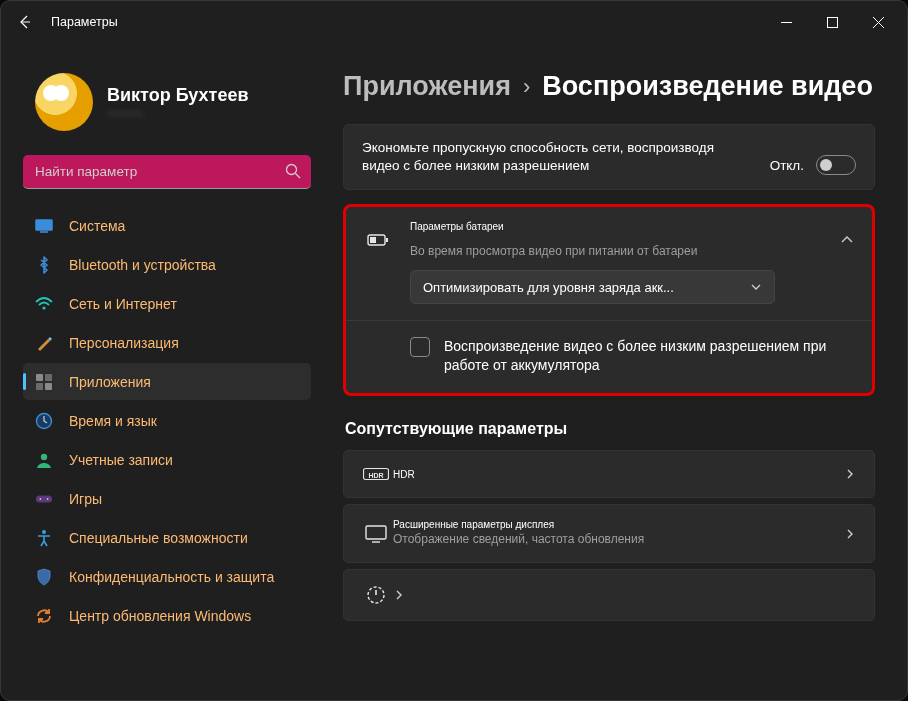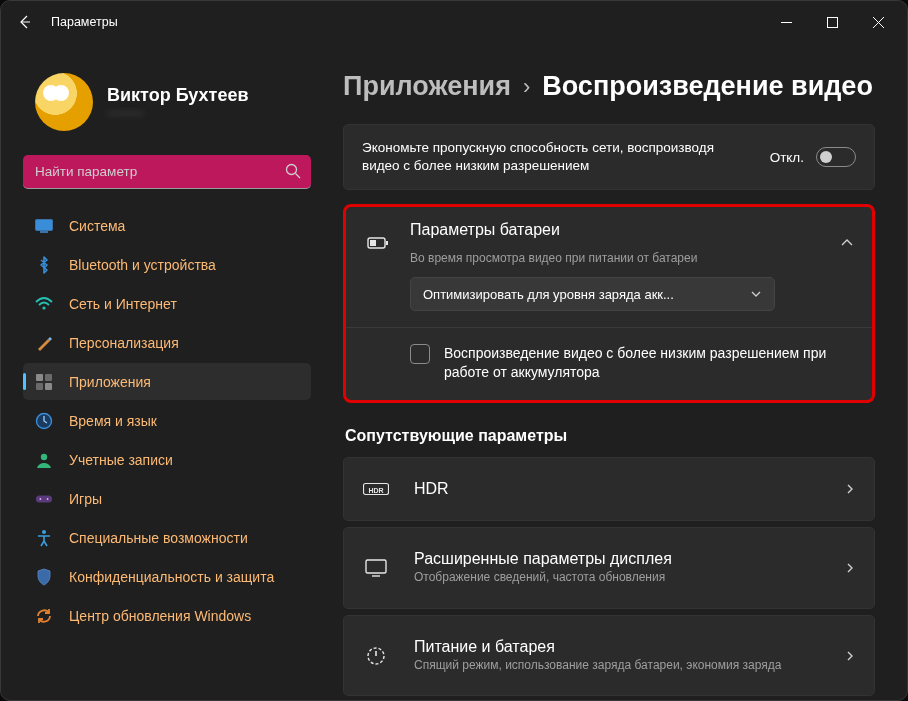--- a/index.html
+++ b/index.html
@@ -32,42 +32,42 @@
   .nav-icon { width: 18px; height: 18px; display: flex; align-items: center; justify-content: center; flex-shrink: 0; }
 
   
   .main { flex: 1; padding: 28px 28px 0 20px; overflow-y: auto; color: #fff; }
   .breadcrumb { display: flex; align-items: center; gap: 12px; margin-bottom: 22px; }
   .bc-parent { font-size: 27px; font-weight: 600; color: #bdbdbd; cursor: pointer; }
   .bc-sep { font-size: 22px; color: #bdbdbd; }
   .bc-current { font-size: 27px; font-weight: 600; color: #fff; }
 
   .card { background: #2b2b2b; border: 1px solid #333; border-radius: 5px; margin-bottom: 6px; }
-  .card-row { display: flex; align-items: center; padding: 14px 18px; gap: 18px; }
+  .card-row { display: flex; align-items: flex-end; padding: 14px 18px; gap: 18px; }
   .card-icon { width: 28px; display:flex; align-items:center; justify-content:center; color:#e6e6e6; flex-shrink:0; }
   .card-text { flex: 1; }
-  .card-title { font-size: 16px; color: #fff; }
+  .card-title { font-size: 10px; color: #fff; }
   .card-sub { font-size: 12px; color: #9e9e9e; margin-top: 2px; line-height:1.3; }
   .card-action { display: flex; align-items: center; gap: 12px; }
   .toggle-label { font-size: 13.5px; color: #fff; }
   .toggle { width: 40px; height: 20px; border: 1px solid #8a8a8a; border-radius: 10px; position: relative; cursor:pointer; }
   .toggle::after { content: ""; position: absolute; width: 12px; height: 12px; background: #cfcfcf; border-radius: 50%; top: 3px; left: 3px; }
 
   .battery-group { border: 3px solid #e10000; border-radius: 8px; background: #2b2b2b; margin-bottom: 24px; }
   .battery-header { display:flex; align-items:center; padding: 14px 18px 6px 18px; gap:18px; }
   .battery-sub { font-size:12px; color:#9e9e9e; margin-top:12px;}
   .dropdown { margin: 6px 58px 16px 64px; background: #383838; border:1px solid #444; border-radius:5px; height:34px; display:flex; align-items:center; justify-content:space-between; padding:0 12px; font-size:13px; color:#fff; width: 365px; cursor:pointer;}
   .divider { height:1px; background:#3a3a3a; }
   .check-row { display:flex; align-items:flex-start; gap:14px; padding:16px 18px 18px 64px; }
   .checkbox { width:20px; height:20px; border:1.5px solid #8a8a8a; border-radius:4px; flex-shrink:0; cursor:pointer; }
   .check-label { font-size:14px; color:#fff; line-height:1.35; }
 
   .section-title { font-size:16px; font-weight:600; margin: 8px 0 12px 2px; }
 
-  .link-card { background:#2b2b2b; border:1px solid #333; border-radius:5px; margin-bottom:6px; display:flex; align-items:center; padding:22px 18px; gap:24px; cursor:pointer;}
+  .link-card { background:#2b2b2b; border:1px solid #333; border-radius:5px; margin-bottom:6px; display:flex; align-items:center; padding:14px 18px; gap:3px; cursor:pointer;}
   .chevron { color:#cfcfcf; }
 
   svg { display:block; }
 </style>
 </head>
 <body>
 
 <div class="window">
 
   <div class="titlebar">
@@ -314,24 +314,20 @@
           </span>
       </div>
 
       <div class="link-card">
         <span class="card-icon">
           <svg width="22" height="22" viewBox="0 0 22 22">
               <circle cx="11" cy="11" r="8" stroke="#e6e6e6" stroke-width="1.4" fill="none" stroke-dasharray="3 2"></circle>
               <path d="M11 6v5" stroke="#e6e6e6" stroke-width="1.6"></path>
             </svg>
         </span>
-        <div class="card-text">
-          <div class="card-title">Питание и батарея</div>
-          <div class="card-sub">Спящий режим, использование заряда батареи, экономия заряда</div>
-        </div>
         <span class="chevron">
             <svg width="12" height="12" viewBox="0 0 12 12">
               <path d="M4 2l4 4-4 4" stroke="#cfcfcf" stroke-width="1.4" fill="none"></path>
             </svg>
           </span>
       </div>
 
     </div>
   </div>
 </div>

